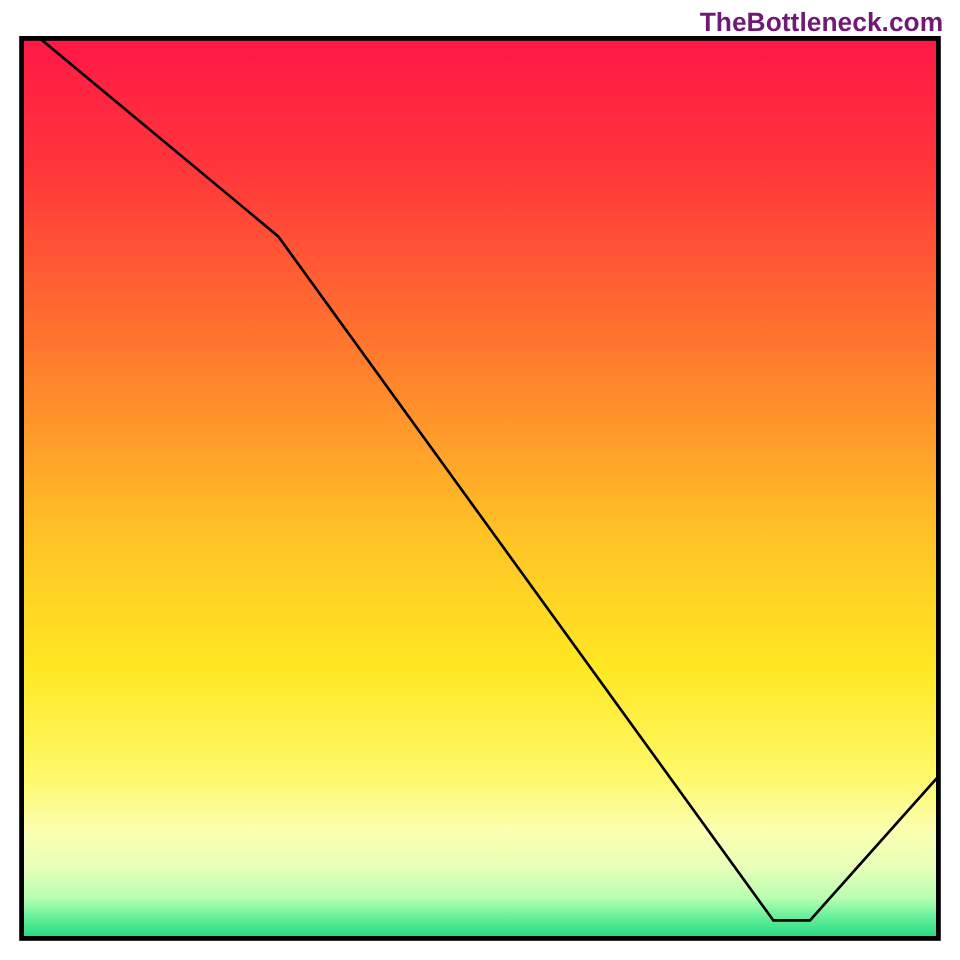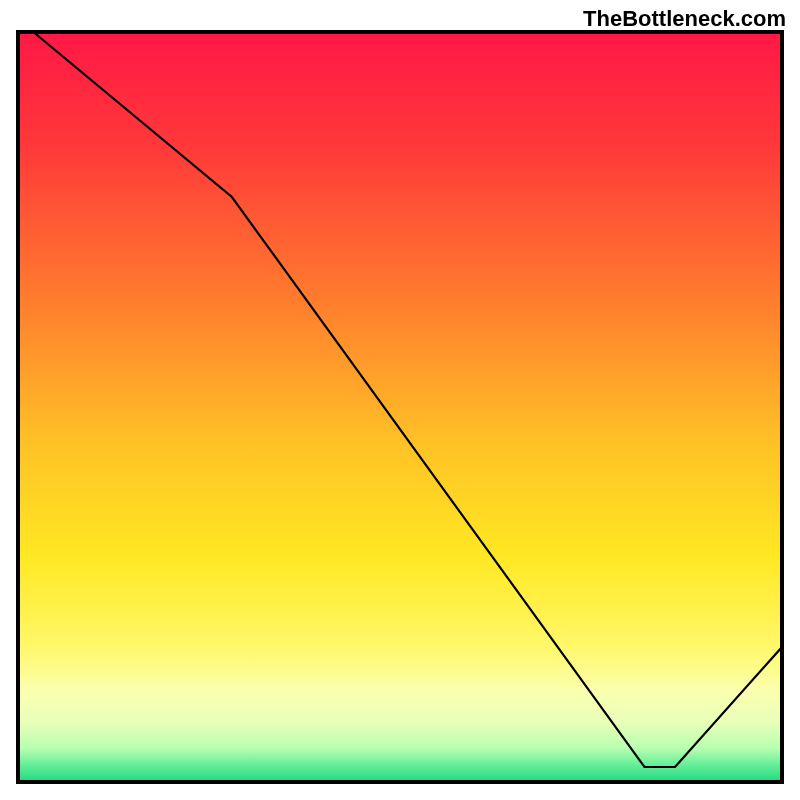--- a/index.html
+++ b/index.html
@@ -18,21 +18,21 @@
   }
   svg {
     display: block;
   }
   .watermark {
     position: absolute;
     top: 6px;
     right: 14px;
     font-size: 22px;
     font-weight: 600;
-    color: #000000;
+    color: #701a75;
     user-select: none;
   }
   .bottom-label {
     position: absolute;
     font-size: 13px;
     font-weight: 700;
     letter-spacing: 0.5px;
     color: #e43a2f; 
     white-space: nowrap;
   }

